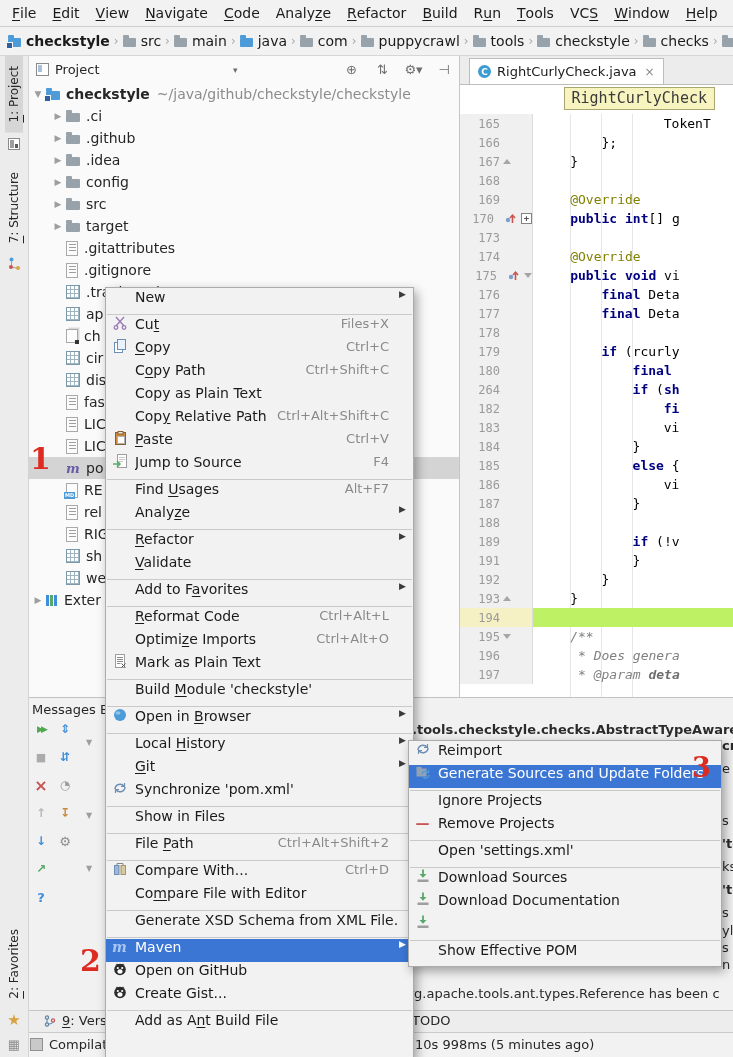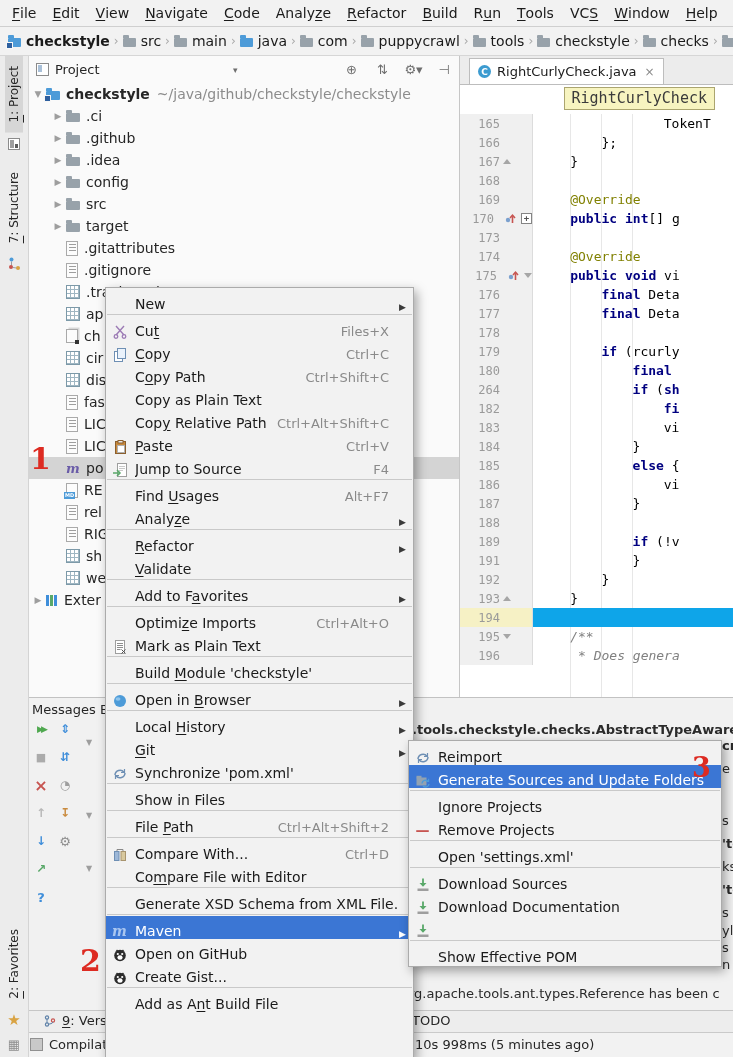--- a/index.html
+++ b/index.html
@@ -76,21 +76,21 @@
   .cicon{width:13px;height:13px;border-radius:50%;background:#3C9BD0;color:#fff;font-size:9px;
          font-weight:bold;display:flex;align-items:center;justify-content:center}
   .tclose{color:#8A8A8A;font-size:12px;margin-left:2px}
   #hlrow{height:28px;background:#fff;position:relative}
   #hlbox{position:absolute;right:18px;top:2px;font-family:"DejaVu Sans Mono","Liberation Mono",monospace;
          font-size:15px;color:#3B3B3B;background:#F7F4C0;border:1px solid #ABA56F;padding:0 7px;line-height:21px}
   #code{position:absolute;top:57px;left:0;right:0;bottom:0;overflow:hidden;
         font-family:"DejaVu Sans Mono","Liberation Mono",monospace;font-size:13px;padding-top:1px}
   .guide{position:absolute;top:1px;bottom:0;width:1px;background:#E7E7E7;z-index:0}
   .cline{height:19px;display:flex;align-items:stretch;position:relative;z-index:1}
-  .cline.cur{background:#0ea5e9}
+  .cline.cur{background:#bef264}
   .lng{width:72px;background:#F0F0F0;border-right:1px solid #DCDCDC;display:flex;align-items:center;flex-shrink:0}
   .cline.cur .lng{background:#F6F1C5}
   .ln{width:40px;text-align:right;color:#9A9A9A;font-size:12px}
   .mk{flex:1;display:flex;align-items:center;padding-left:3px;gap:2px}
   .ct{padding-left:6px;white-space:pre;display:flex;align-items:center}
   .k{color:#000080;font-weight:bold}
   .a{color:#808000}
   .p{color:#000}
   .ci{color:#808080;font-style:italic}
   .cbi{color:#6D6D6D;font-style:italic;font-weight:bold}
@@ -119,21 +119,21 @@
   #strip-status{position:absolute;left:28px;top:1032px;right:0;height:25px;background:#F2F2F2;
                 border-top:1px solid #CACACA;font-size:13px;z-index:1}
   #comp-msg{position:absolute;left:2px;top:4px;display:flex;align-items:center;gap:6px;color:#262626}
   .sq-icon{width:11px;height:11px;background:#C9C9C9;border:1px solid #909090}
   #build-time{position:absolute;left:387px;top:4px;color:#262626}
   
   .popup{background:#F2F2F2;border:1px solid #ABABAB;box-shadow:3px 4px 10px rgba(0,0,0,.35);
          padding-top:1px}
   #ctxmenu{position:absolute;left:105px;top:287px;width:307px;bottom:-2px;z-index:50}
   #submenu{position:absolute;left:408px;top:740px;width:312px;z-index:60;padding-bottom:1px}
-  .mi{height:23px;display:flex;align-items:flex-end;font-size:14px;color:#1A1A1A}
+  .mi{height:23px;display:flex;align-items:flex-start;font-size:14px;color:#1A1A1A}
   .mic{width:17px;margin-left:5px;display:flex;justify-content:center;align-items:center;flex-shrink:0}
   .mlabel{margin-left:7px;flex:1;white-space:nowrap;overflow:hidden}
   .mshort{color:#8A8A8A;margin:0 10px 0 8px;font-size:13px;white-space:nowrap}
   .marrow{width:12px;color:#3A3A3A;font-size:9px;margin-right:2px}
   .mi.sel{background:#3B76D4;color:#fff}
   .mi.sel .mshort,.mi.sel .marrow{color:#fff}
   .msep{border-top:1px solid #C9C9C9;margin:2px 1px 1px}
   
   .anno{position:absolute;z-index:100;font-family:"DejaVu Serif","Liberation Serif",serif;
         font-weight:bold;font-size:30px;line-height:1}
@@ -608,20 +608,27 @@
             </span>
             <span class="ct" style="padding-left: 37.2px;"><span class="ci">/**</span></span>
           </div>
           <div class="cline">
             <span class="lng">
               <span class="ln">196</span>
               <span class="mk"></span>
             </span>
             <span class="ct" style="padding-left: 37.2px;"><span class="ci"> * Does genera</span></span>
           </div>
+          <div class="cline">
+            <span class="lng">
+              <span class="ln">197</span>
+              <span class="mk"></span>
+            </span>
+            <span class="ct" style="padding-left: 37.2px;"><span class="ci"> * </span><span class="ci">@param </span><span class="cbi">deta</span></span>
+          </div>
         </div>
     </div>
   </div>
 
   <div id="messages">
     <div id="msg-title">Messages Bu</div>
     <div id="msg-icons">
         <span class="msg-ic" style="color: rgb(79, 168, 79); font-size: 9px; letter-spacing: -3px; left: 4px; top: 22px;">▶▶</span>
         <span class="msg-ic" style="color: rgb(171, 171, 171); font-size: 11px; left: 4px; top: 50px;">■</span>
         <span class="msg-ic" style="color: rgb(199, 84, 80); font-size: 16px; font-weight: bold; left: 4px; top: 78px;">×</span>
@@ -774,20 +781,26 @@
       </div>
       <div class="msep"></div>
       <div class="mi">
         <span class="mic"></span>
         <span class="mlabel">Add to F<u>a</u>vorites</span>
         <span class="marrow">▶</span>
       </div>
       <div class="msep"></div>
       <div class="mi">
         <span class="mic"></span>
+        <span class="mlabel"><u>R</u>eformat Code</span>
+        <span class="mshort">Ctrl+Alt+L</span>
+        <span class="marrow"></span>
+      </div>
+      <div class="mi">
+        <span class="mic"></span>
         <span class="mlabel">Optimi<u>z</u>e Imports</span>
         <span class="mshort">Ctrl+Alt+O</span>
         <span class="marrow"></span>
       </div>
       <div class="mi">
         <span class="mic">
           <svg width="14" height="14">
             <rect x="2.5" y="0.5" width="9" height="13" fill="#fff" stroke="#9E9E9E"></rect>
             <path d="M4 3.5h6M4 5.5h6M4 7.5h6M4 9.5h3.5" stroke="#8D8D8D"></path>
             <path d="M8.5 9.5l4 4M12.5 9.5l-4 4" stroke="#555"></path>

